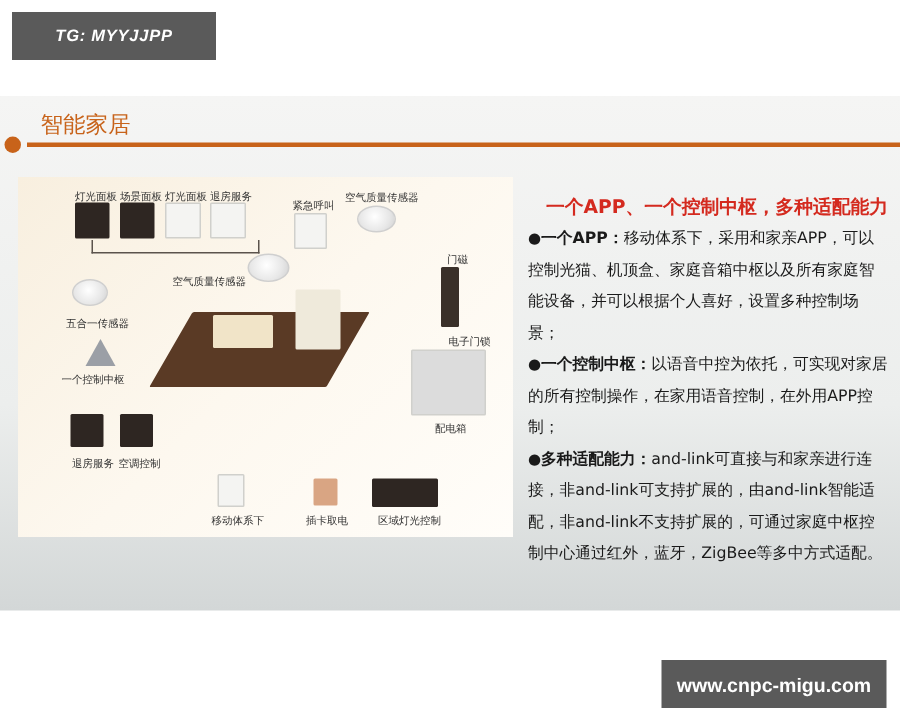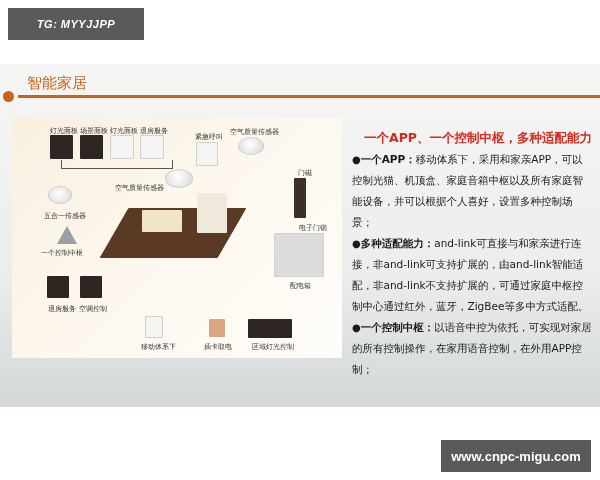--- a/index.html
+++ b/index.html
@@ -80,19 +80,19 @@
     <div class="lbl" style="left:129px;top:224px">移动体系下</div>
     <div class="panel" style="left:197px;top:201px;width:16px;height:18px;background:#d9a583"></div>
     <div class="lbl" style="left:192px;top:224px">插卡取电</div>
     <div class="panel dark" style="left:236px;top:201px;width:44px;height:19px"></div>
     <div class="lbl" style="left:240px;top:224px">区域灯光控制</div>
   </div>
 
   <div class="text-area">
     <p class="headline">一个APP、一个控制中枢，多种适配能力</p>
     <p class="para"><span class="bullet">●</span><b>一个APP：</b><span>移动体系下，采用和家亲APP，可以控制光猫、机顶盒、家庭音箱中枢以及所有家庭智能设备，并可以根据个人喜好，设置多种控制场景；</span></p>
+    <p class="para"><span class="bullet">●</span><b>一个控制中枢：</b><span>以语音中控为依托，可实现对家居的所有控制操作，在家用语音控制，在外用APP控制；</span></p>
     <p class="para"><span class="bullet">●</span><b>多种适配能力：</b><span>and-link可直接与和家亲进行连接，非and-link可支持扩展的，由and-link智能适配，非and-link不支持扩展的，可通过家庭中枢控制中心通过红外，蓝牙，ZigBee等多中方式适配。</span></p>
-    <p class="para"><span class="bullet">●</span><b>一个控制中枢：</b><span>以语音中控为依托，可实现对家居的所有控制操作，在家用语音控制，在外用APP控制；</span></p>
   </div>
 
 </div>
 
 <div class="tag-bottom">www.cnpc-migu.com</div>
 
 </body></html>

